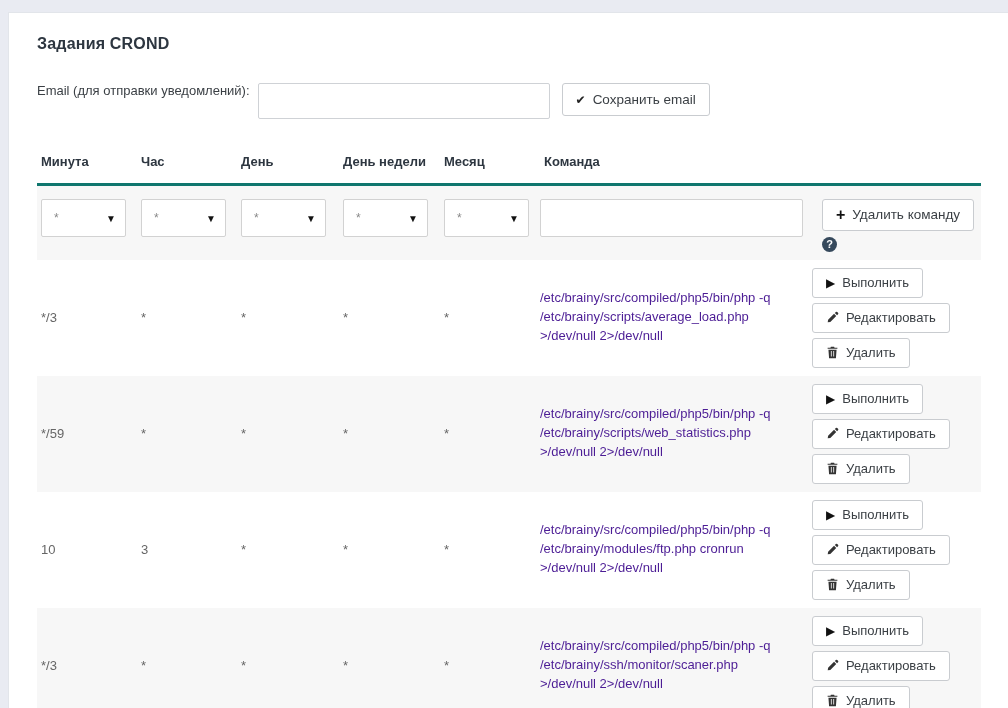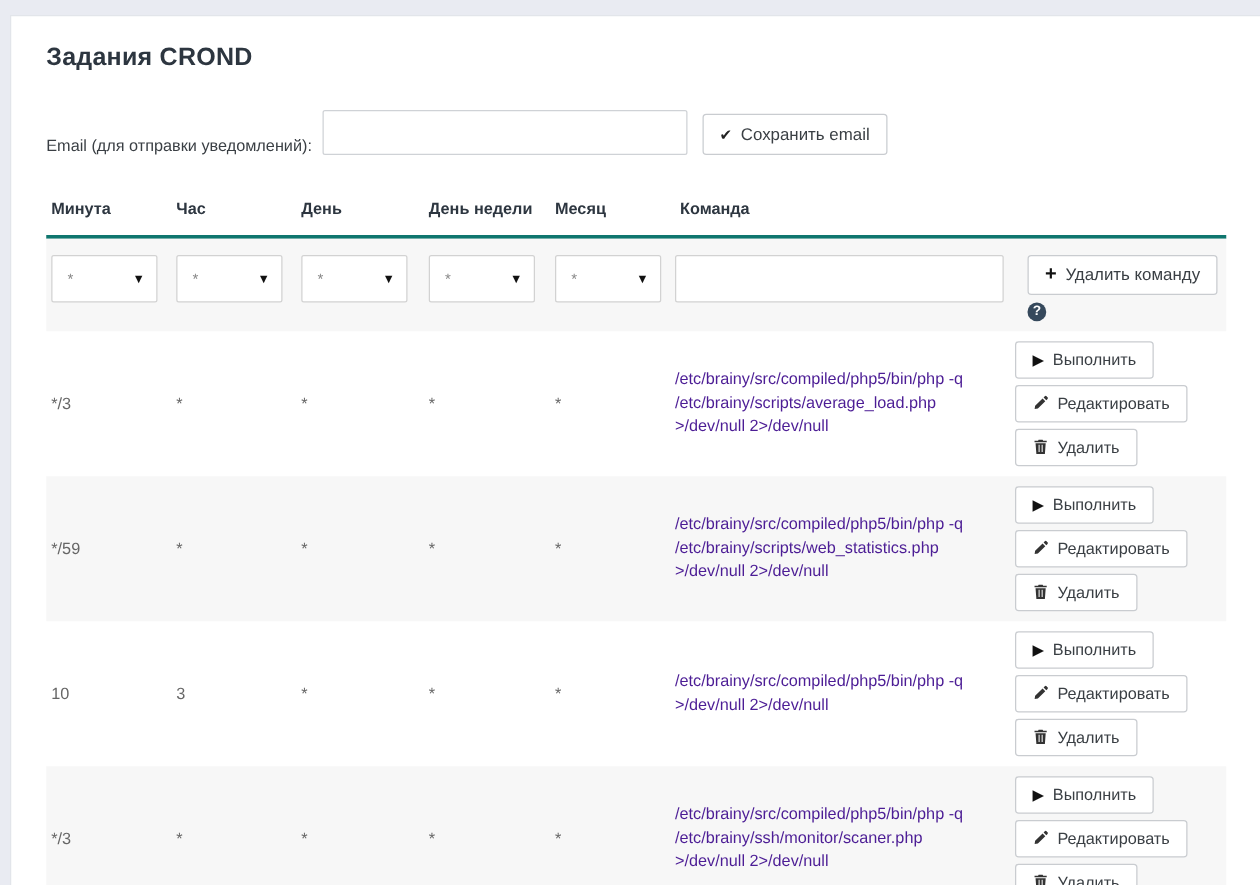--- a/index.html
+++ b/index.html
@@ -14,28 +14,28 @@
     position: absolute;
     left: 8px; top: 12px;
     width: 1000px; height: 696px;
     background: #ffffff;
     border-left: 1px solid #e2e5ea;
     border-top: 1px solid #e2e5ea;
     padding: 22px 28px 0 28px;
     overflow: hidden;
   }
   .page-title {
-    font-size: 20px;
+    font-size: 16px;
     font-weight: bold;
     color: #2d3640;
     margin-bottom: 30px;
     letter-spacing: .2px;
   }
   
-  .email-row { display: flex; align-items: flex-end; margin-bottom: 24px; }
+  .email-row { display: flex; align-items: flex-start; margin-bottom: 24px; }
   .email-label { color: #3a3f44; margin-right: 8px; white-space: nowrap; }
   .email-input {
     width: 292px; height: 36px;
     border: 1px solid #cfd2d6; border-radius: 2px;
     padding: 0 10px; font-size: 13px;
     font-family: "Liberation Sans", sans-serif;
     color: #333; outline: none;
   }
   .btn {
     display: inline-flex; align-items: center; gap: 7px;
@@ -265,20 +265,21 @@
     </div>
 
     <div class="grid-row data-row">
       <div class="sched">10</div>
       <div class="sched">3</div>
       <div class="sched">*</div>
       <div class="sched">*</div>
       <div class="sched">*</div>
       <div class="cmd-cell">
         <div>/etc/brainy/src/compiled/php5/bin/php -q</div>
+        <div>/etc/brainy/modules/ftp.php cronrun</div>
         <div>&gt;/dev/null 2&gt;/dev/null</div>
       </div>
       <div class="actions-cell">
         <button class="btn action-btn">
           <span class="play-ico">▶</span>
           <span>Выполнить</span>
         </button>
         <button class="btn action-btn">
           <span class="ico-svg">
             <svg class="glyph" viewBox="0 0 16 16" width="13" height="13">

